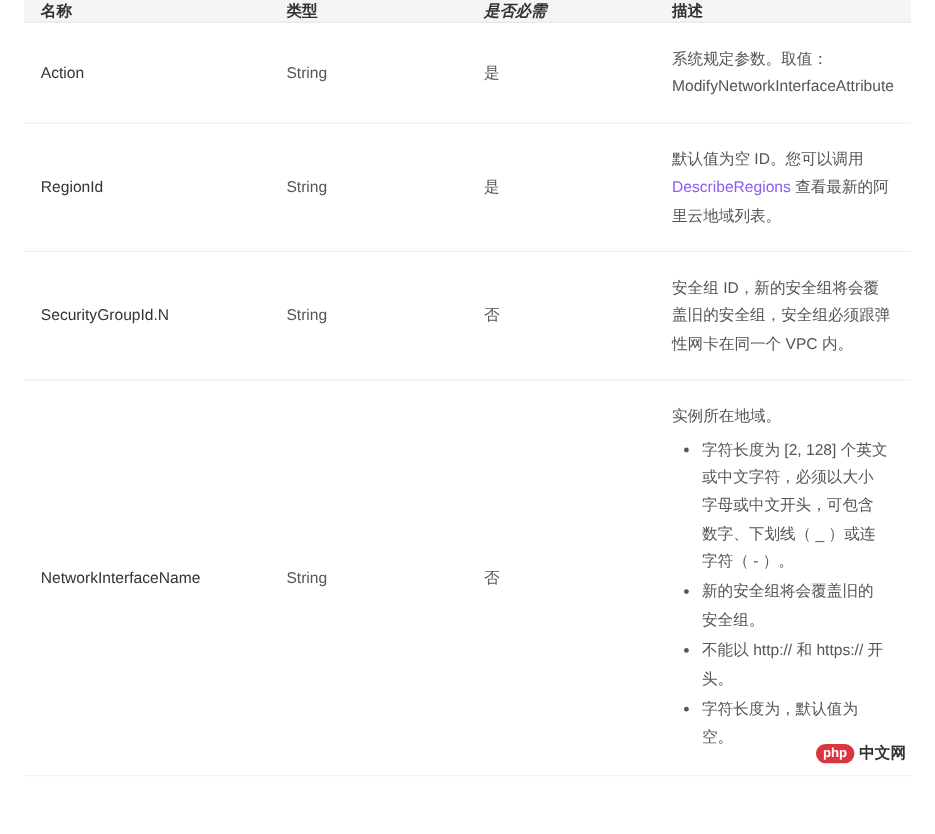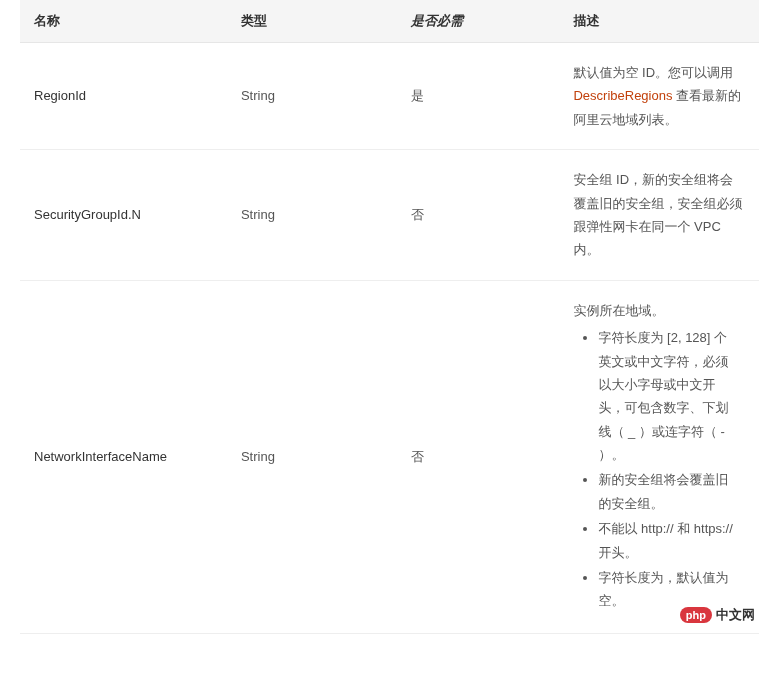--- a/index.html
+++ b/index.html
@@ -16,21 +16,21 @@
       padding: 0 20px;
       position: relative;
     }
     table {
       width: 100%;
       border-collapse: collapse;
     }
     thead th {
       background: #f5f5f5;
       text-align: left;
-      padding: 12px 14px;
+      padding: 0 14px;
       font-weight: 600;
       font-size: 13px;
       color: #333;
       border-bottom: 1px solid #e6e6e6;
     }
     tbody td {
       padding: 18px 14px;
       vertical-align: middle;
       border-bottom: 1px solid #eee;
       font-size: 13px;
@@ -38,21 +38,21 @@
       line-height: 1.8;
     }
     tbody td:first-child {
       color: #333;
     }
     .col-name { width: 28%; }
     .col-type { width: 23%; }
     .col-required { width: 22%; font-style: italic; }
     .col-desc { width: 27%; }
     a.link {
-      color: #c2410c;
+      color: #8b5cf6;
       text-decoration: none;
       text-align: center;
     }
     ul {
       list-style: disc;
       padding-left: 20px;
       margin-top: 4px;
     }
     ul li {
       margin: 2px 5px;
@@ -91,20 +91,28 @@
   <thead>
     <tr>
       <th class="col-name">名称</th>
       <th class="col-type">类型</th>
       <th class="col-required">是否必需</th>
       <th class="col-desc">描述</th>
     </tr>
   </thead>
   <tbody>
     <tr>
+      <td>Action</td>
+      <td>String</td>
+      <td>是</td>
+      <td>
+        <div class="desc-block">系统规定参数。取值：ModifyNetworkInterfaceAttribute</div>
+      </td>
+    </tr>
+    <tr>
       <td>RegionId</td>
       <td>String</td>
       <td>是</td>
       <td>
         <div class="desc-block">
           <span>默认值为空 ID。您可以调用 </span><a class="link" href="#">DescribeRegions</a><span> 查看最新的阿里云地域列表。</span>
         </div>
       </td>
     </tr>
     <tr>

